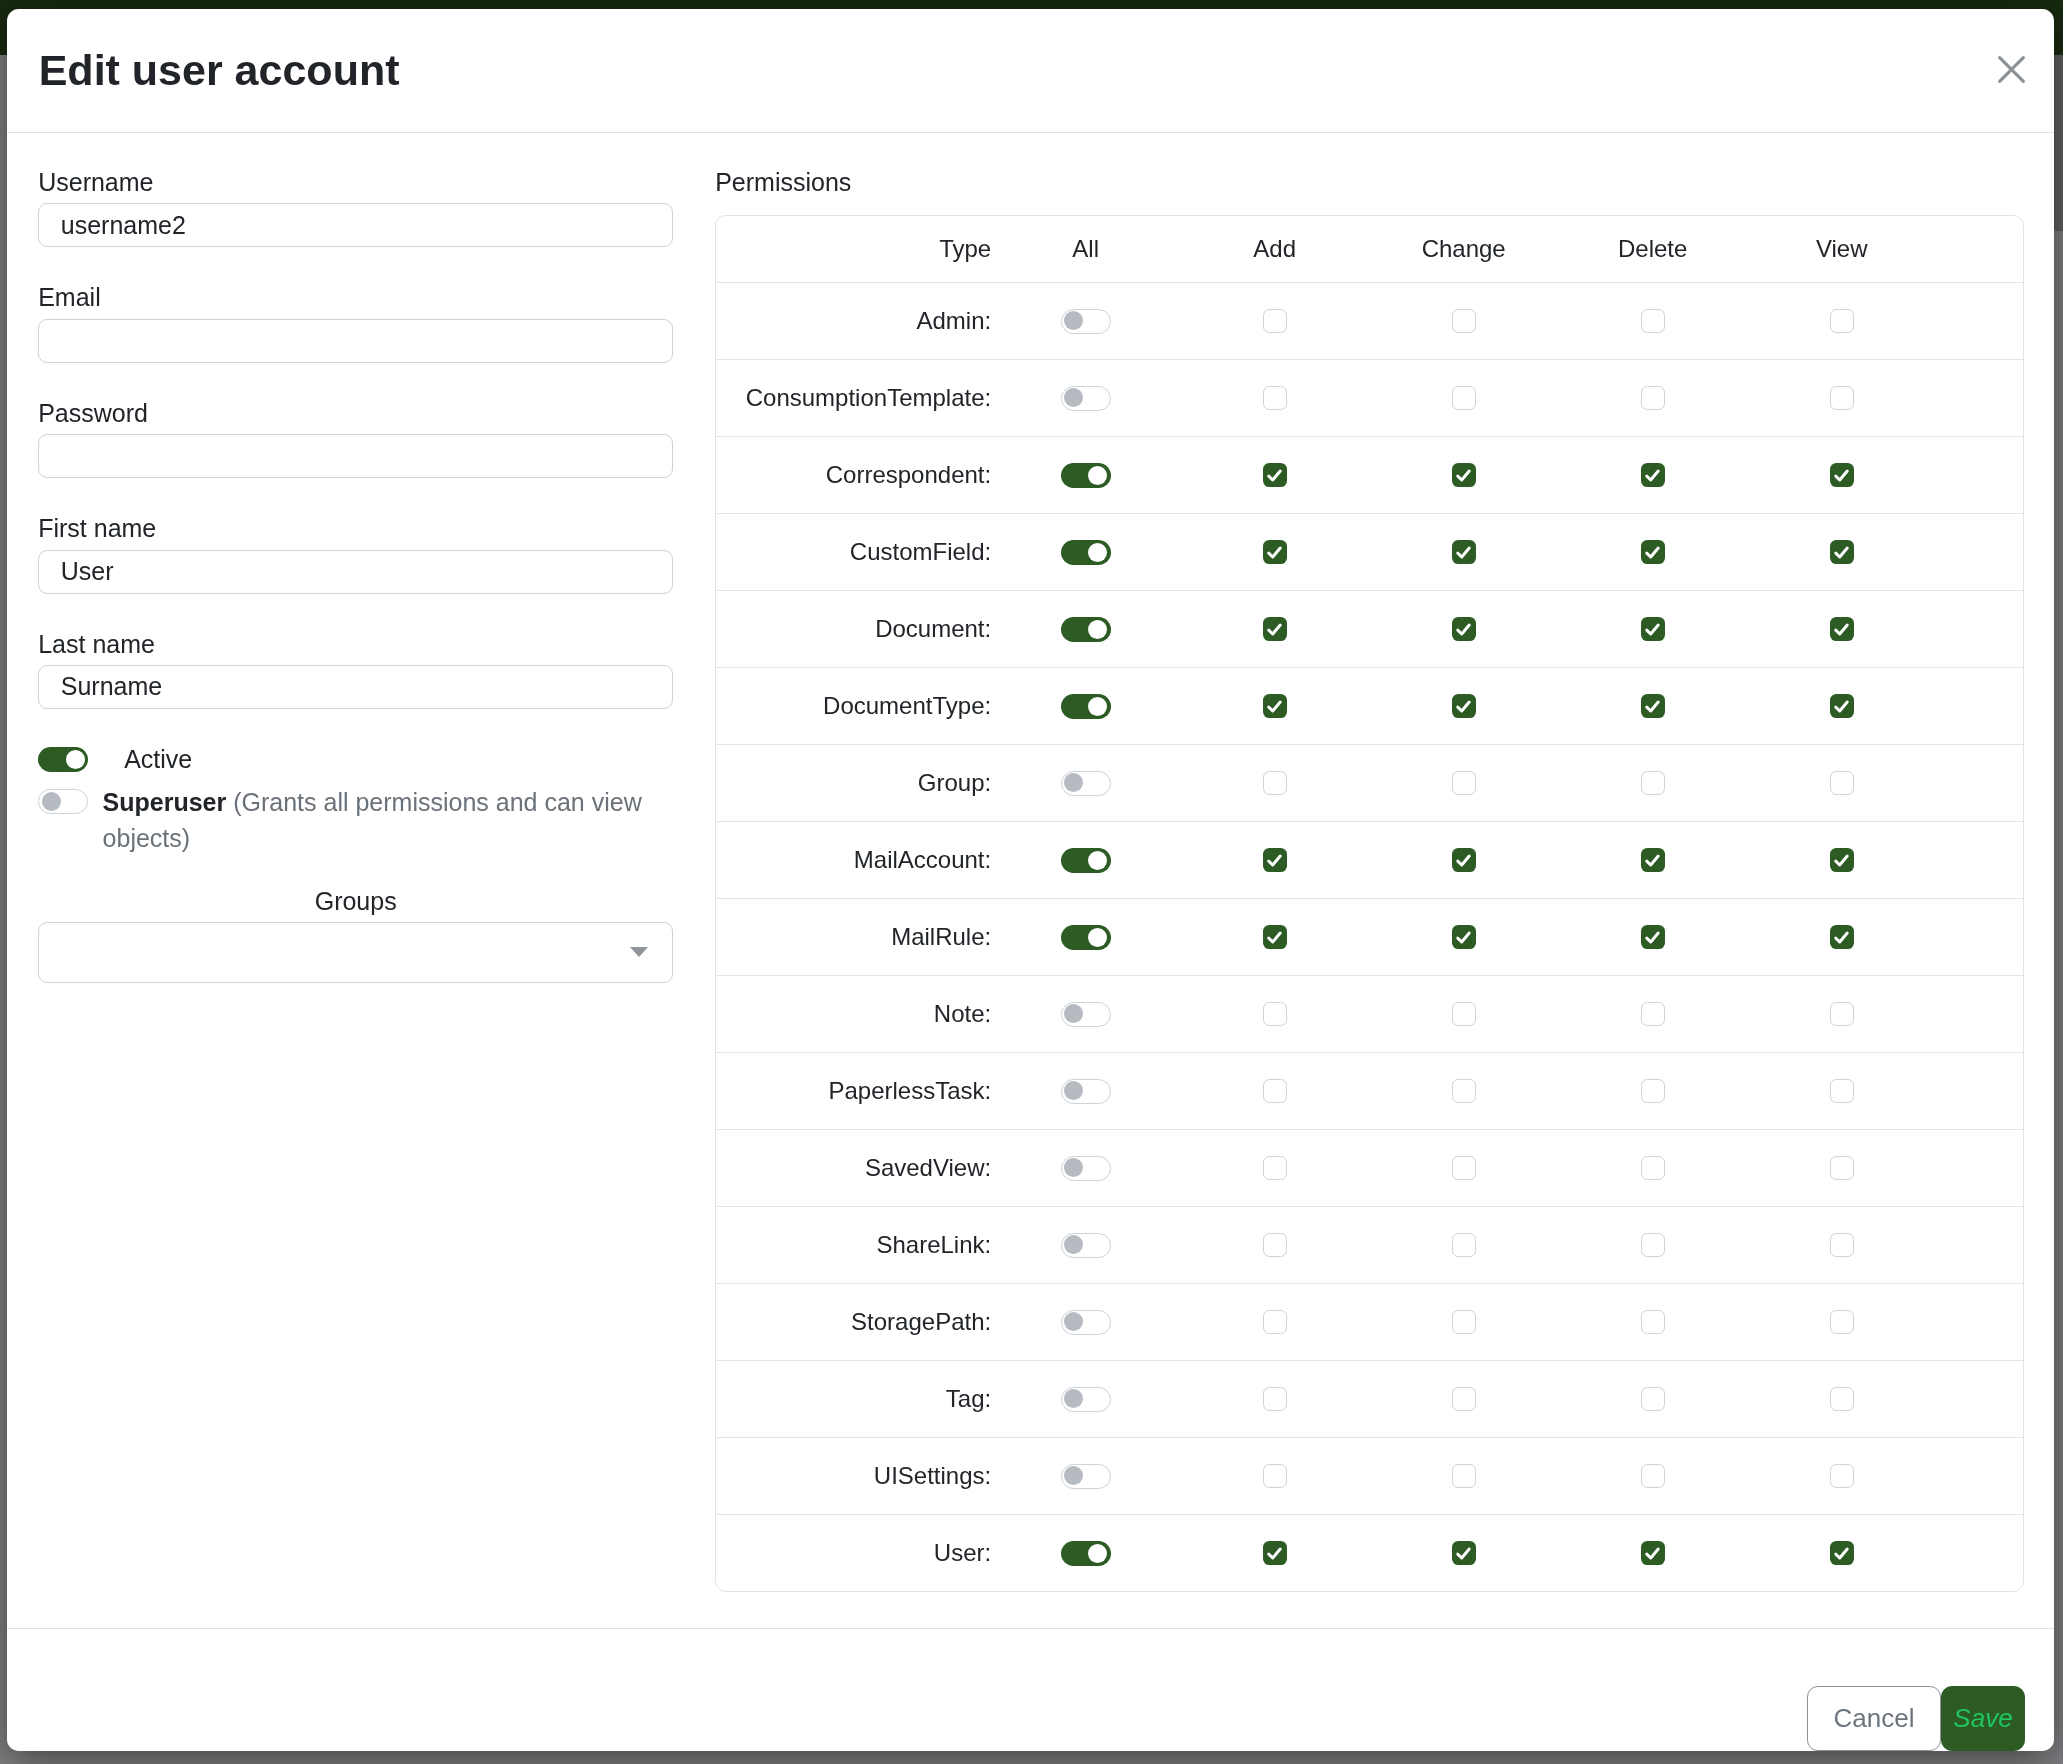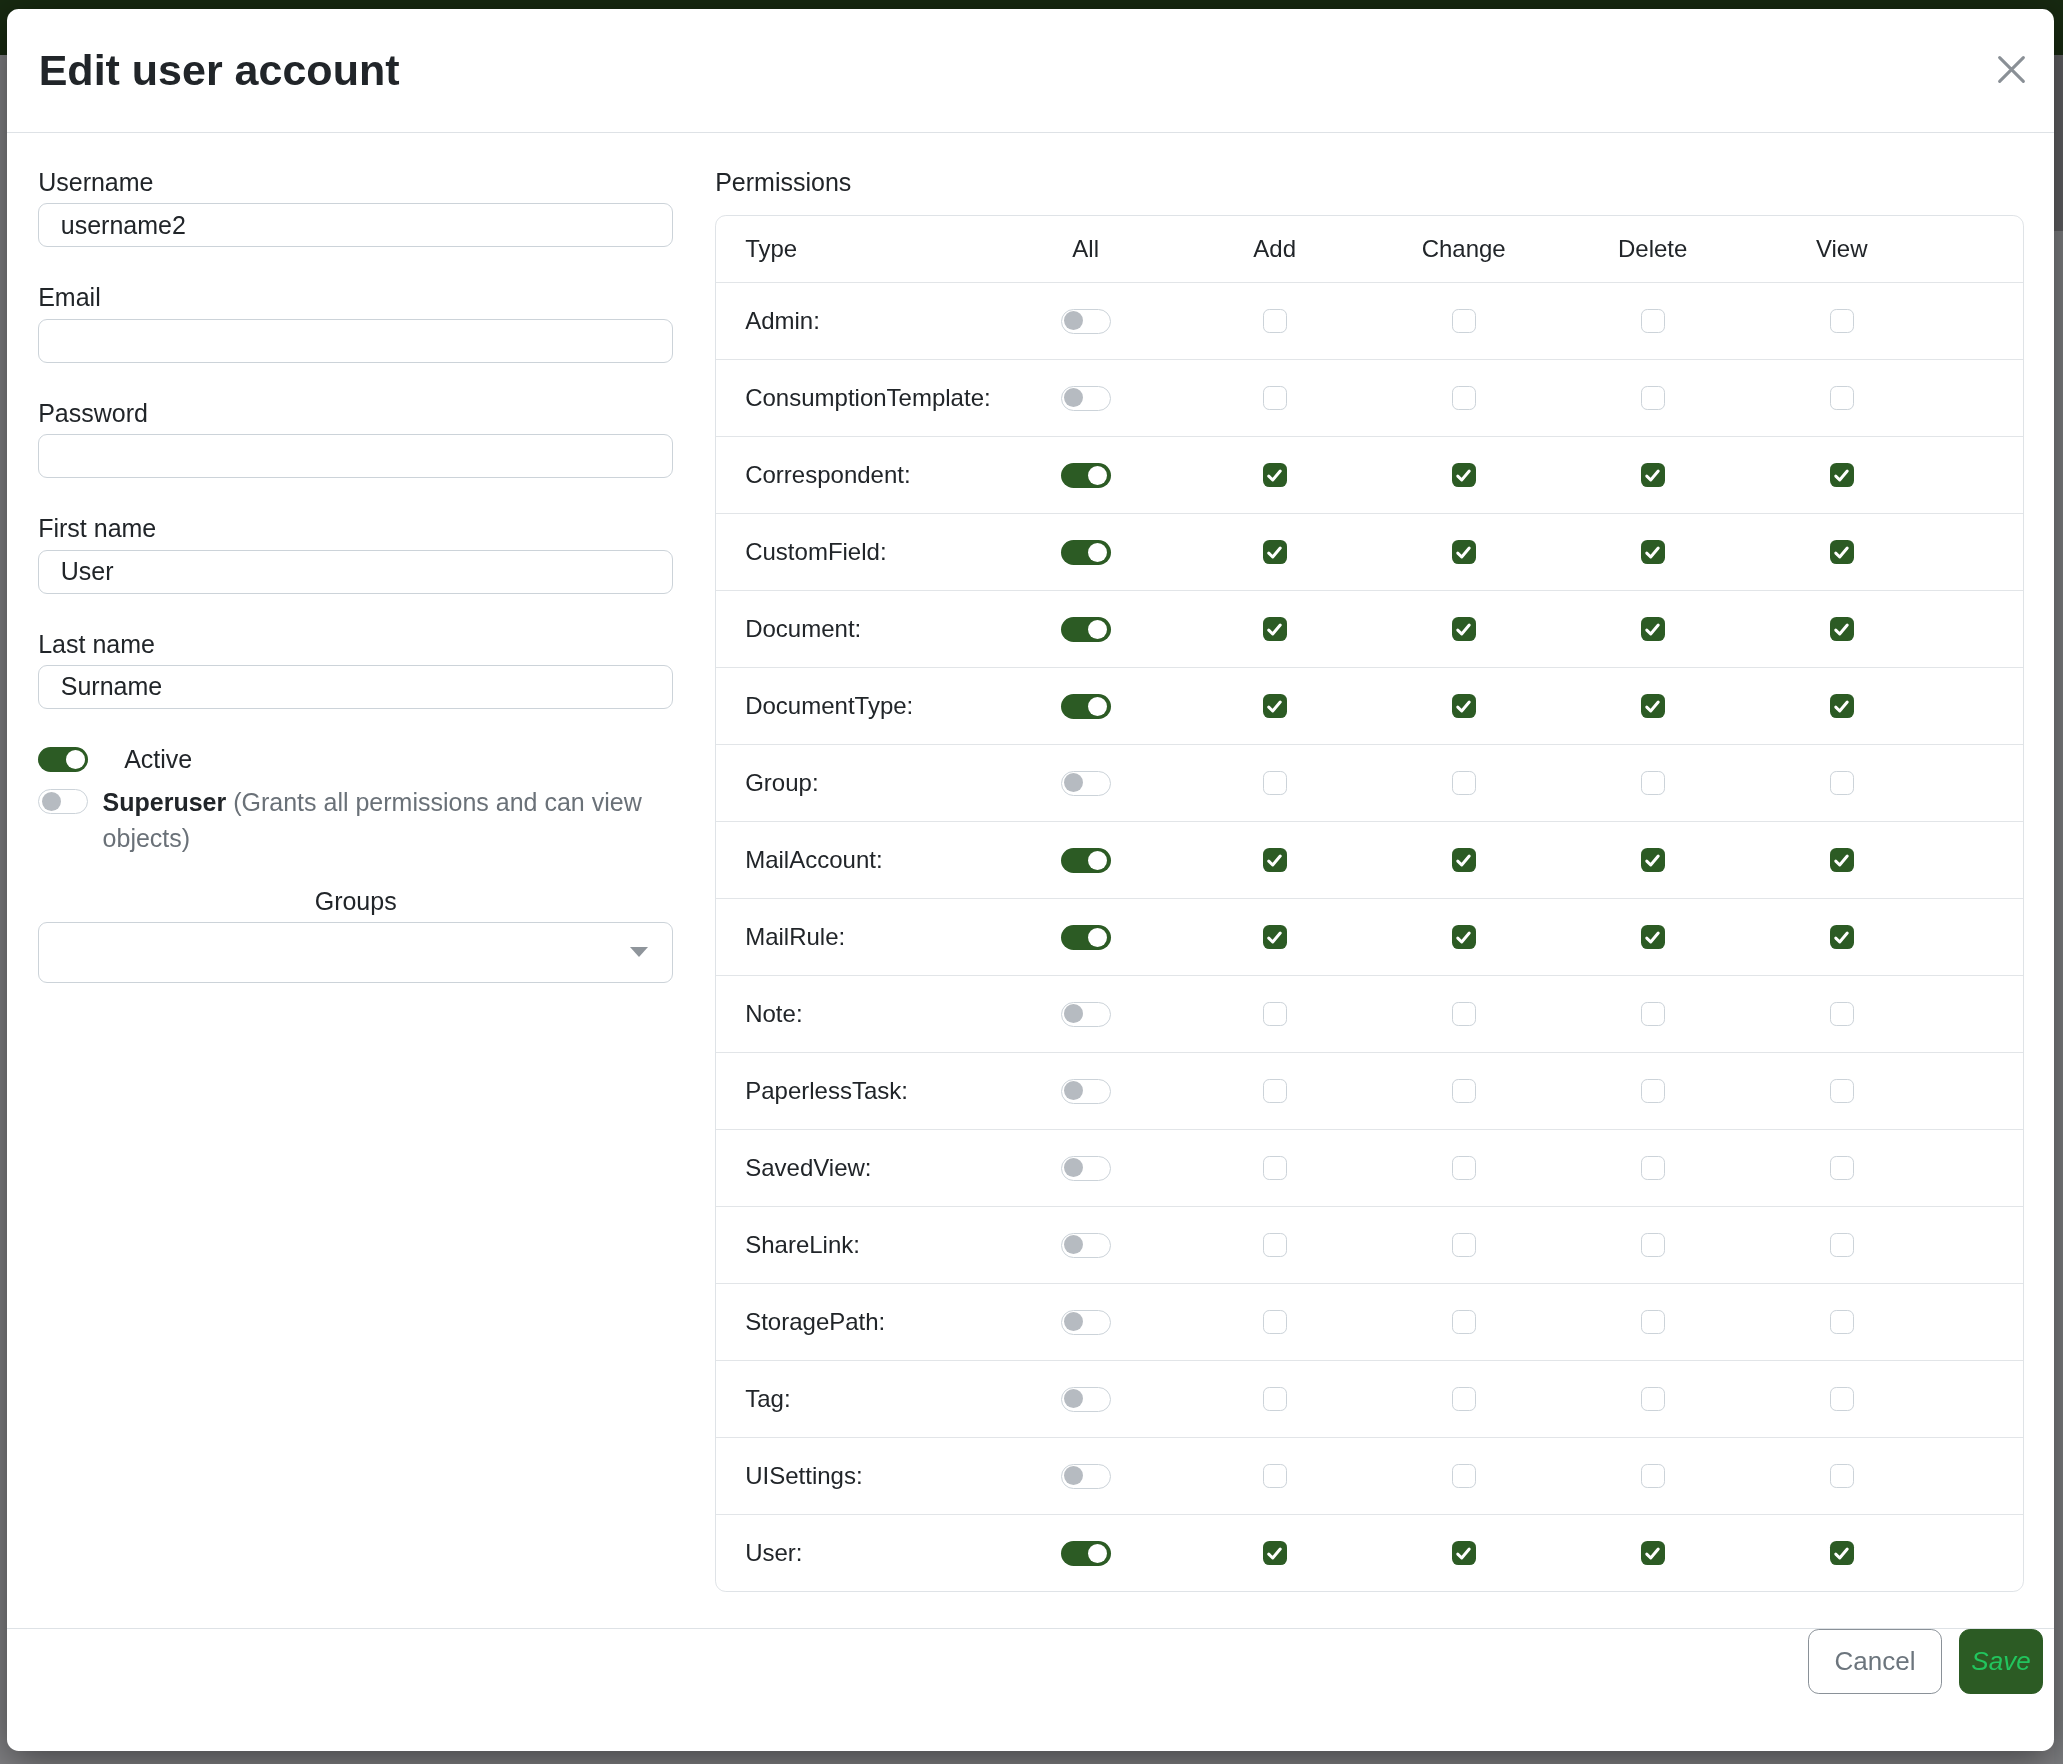--- a/index.html
+++ b/index.html
@@ -77,31 +77,32 @@
   
   .perm-label{position:absolute;left:708px;top:158px;font-size:25px;line-height:31px;}
   .ptable{
     position:absolute;left:708px;top:206px;width:1309px;box-sizing:border-box;
     border:1.8px solid #dfe3e7;border-radius:10.8px;background:#fff;overflow:hidden;
   }
   .prow{
     display:grid;grid-template-columns:275px 189px 189px 189px 189px 189px 1fr;
     align-items:center;height:77px;box-sizing:border-box;
     border-top:1.8px solid var(--row-divider);
+    text-align:right;
   }
   .prow.phead{height:66px;border-top:none;}
   .tcell{padding-left:29px;font-size:24px;color:var(--text);}
   .ccell{display:flex;justify-content:center;align-items:center;}
   .hlabel{font-size:24px;color:var(--text);}
 
   
   .modal-footer{
     position:absolute;left:0;right:0;bottom:0;height:123px;box-sizing:border-box;
     border-top:1.8px solid var(--divider);
-    display:flex;align-items:flex-start;justify-content:flex-end;gap:17px;padding-right:11px;
+    display:flex;align-items:flex-end;justify-content:flex-end;padding-right:29px;
   }
   .btn{height:65px;border-radius:10.8px;font-size:26px;font-family:inherit;cursor:pointer;box-sizing:border-box;}
   .btn-cancel{width:134px;background:#fff;border:1.8px solid #8a9198;color:#6c757d;}
   .btn-save{width:84px;background:var(--green);border:1.8px solid var(--green);color:#22c55e;font-style:italic;}
 </style>
 </head>
 <body>
 
 <div class="topbar"></div>
 <div class="page-scrollbar">

